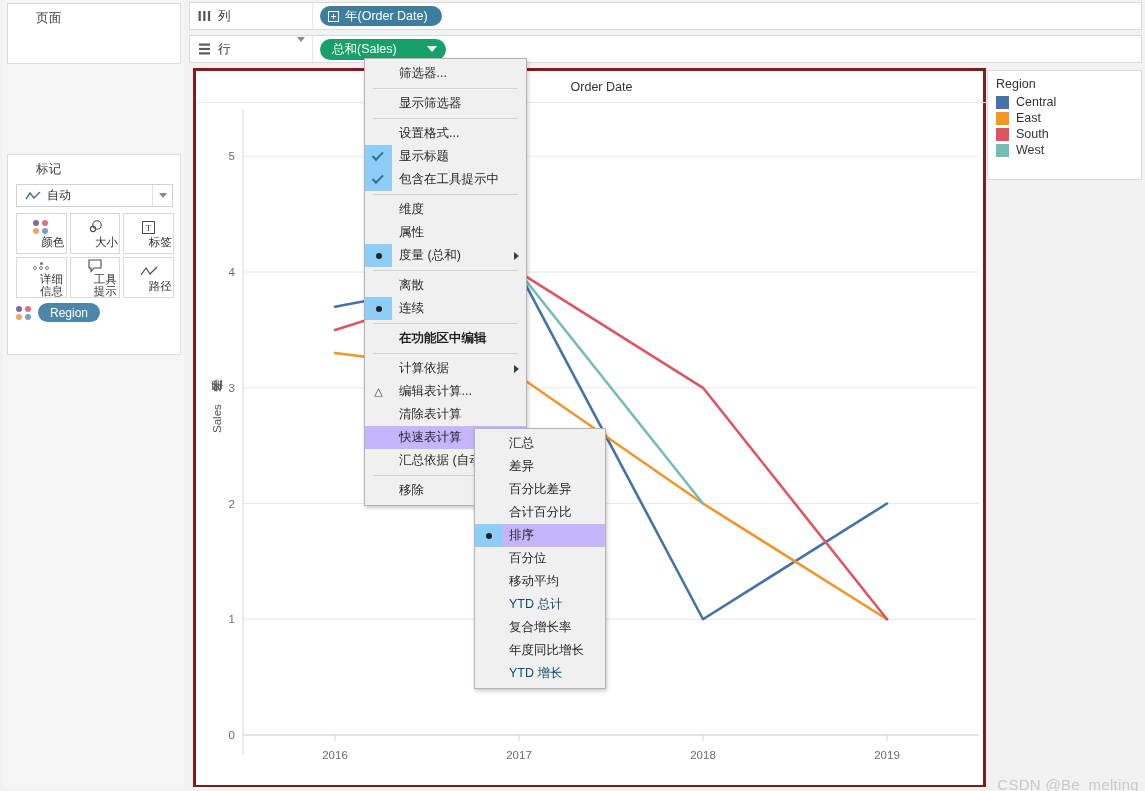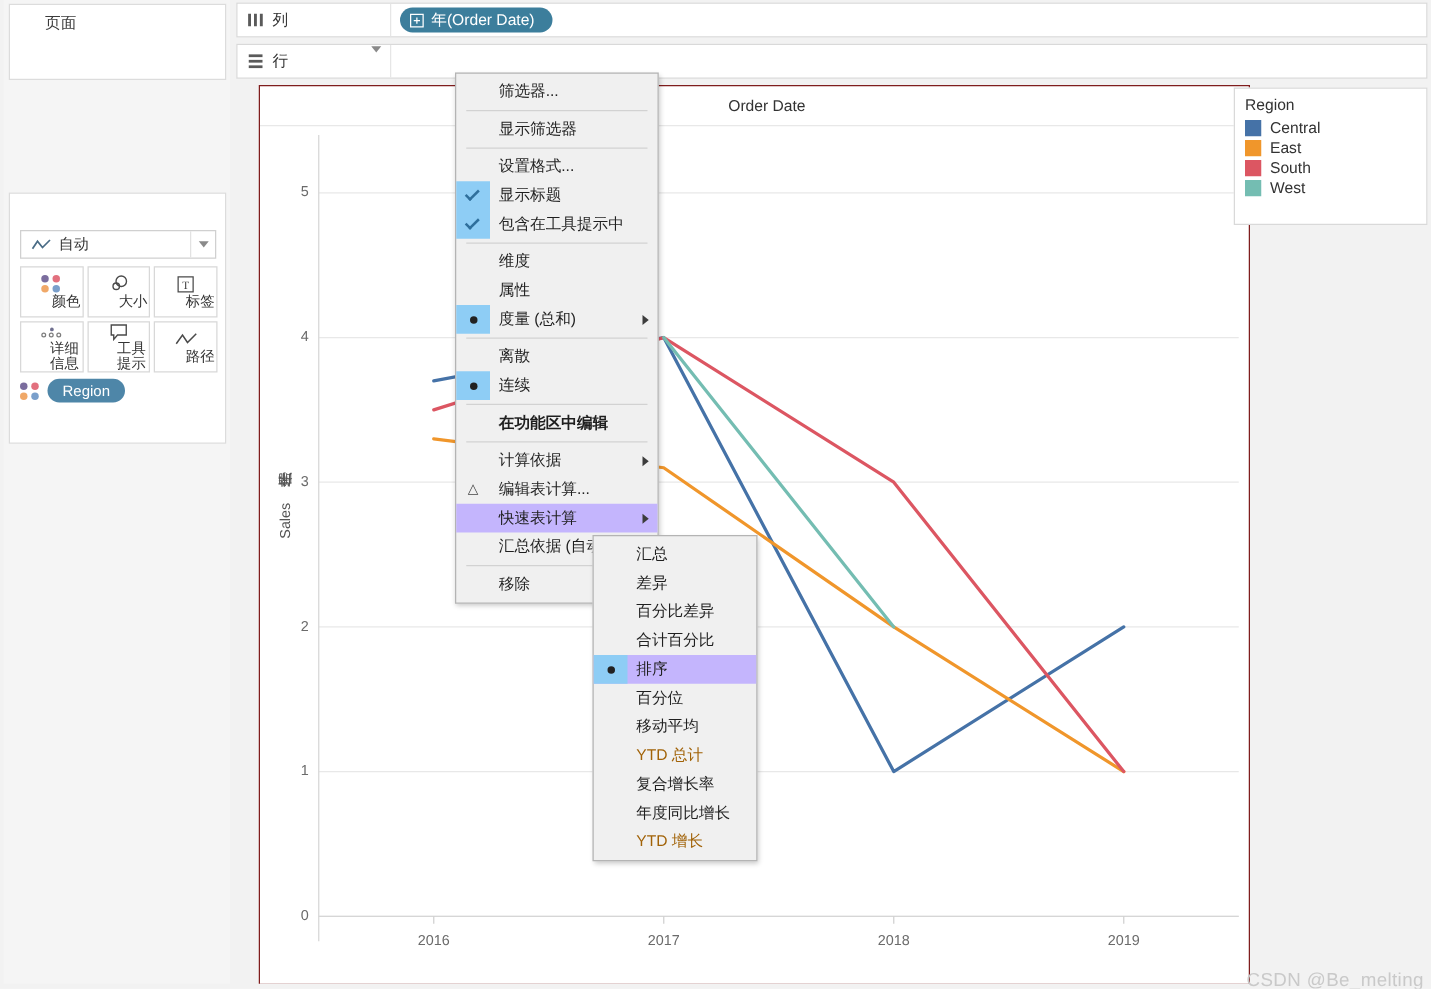--- a/index.html
+++ b/index.html
@@ -160,24 +160,24 @@
   }
   .plus-box:before, .plus-box:after {
     content:""; position:absolute; background:#fff;
   }
   .plus-box:before { left: 2px; right: 2px; top: 4px; height: 1px; }
   .plus-box:after { top: 2px; bottom: 2px; left: 4px; width: 1px; }
 
   
   #view {
     position: absolute;
-    left: 207px; top: 68px;
+    left: 193px; top: 68px;
     width: 793px; height: 720px;
     background: #ffffff;
-    border: 1px solid #7f1d1d;
+    border: 3px solid #7f1d1d;
   }
   #col-title {
     position: absolute;
     left: 0; top: 0;
     width: 793px; height: 32px;
     border-bottom: 1px solid #e8e8e8;
     display: flex; align-items: center; justify-content: center;
     font-size: 12.5px;
     color: #333;
   }
@@ -256,21 +256,21 @@
     display: flex;
     align-items: center;
     font-size: 12.5px;
     color: #1f1f1f;
     padding-left: 34px;
     padding-right: 18px;
     cursor: default;
     white-space: nowrap;
   }
   .mi.bold { font-weight: bold; }
-  .mi.disabled { color: #a16207; }
+  .mi.disabled { color: #0c4a6e; }
   .mi.hl { background: #c4b5fd; }
   .mi .gutter {
     position: absolute;
     left: 0; top: 0;
     width: 27px; height: 23px;
     display: flex; align-items: center; justify-content: center;
   }
   .mi .gutter.sel { background: #8ecdf5; }
   .mi .arrow {
     position: absolute;
@@ -313,20 +313,21 @@
 <div id="app">
 
   <div class="left-panel">
 
     <div class="card" id="pages-card">
       <div class="card-title">页面</div>
     </div>
 
 
     <div class="card" id="marks-card">
+      <div class="card-title">标记</div>
 
       <div class="marks-select">
         <span class="ms-icon">
           <svg width="16" height="10" viewBox="0 0 16 10">
               <polyline points="1,8 5,2 9,7 15,1" fill="none" stroke="#4a6c86" stroke-width="1.4"></polyline>
             </svg>
         </span>
         <span class="ms-label">自动</span>
         <span class="ms-arrow">
             <span class="caret-dn"></span>
@@ -437,20 +438,26 @@
     <div class="shelf-label">
       <span class="sl-icon">
         <svg width="13" height="12" viewBox="0 0 13 12">
           <rect x="1" y="0.5" width="11" height="2.2" fill="#5a5a5a"></rect>
           <rect x="1" y="4.9" width="11" height="2.2" fill="#5a5a5a"></rect>
           <rect x="1" y="9.3" width="11" height="2.2" fill="#5a5a5a"></rect>
         </svg>
       </span>
       <span>行</span>
       <span class="sl-caret"><span class="caret-dn"></span></span>
+    </div>
+    <div class="shelf-content">
+      <span class="pill green-pill">
+        <span>总和(Sales)</span>
+        <span class="pill-caret"></span>
+      </span>
     </div>
   </div>
 
   <div id="view">
     <div id="col-title">
       <span class="ct-inner">Order Date</span>
     </div>
     <div id="y-axis-title">Sales 的排序</div>
     <div id="plot-wrap">
       <svg id="plot-svg" width="793" height="687">
@@ -574,20 +581,24 @@
         <span class="gutter"></span>
         <span>计算依据</span>
         <span class="arrow"></span>
       </div>
       <div class="mi">
         <span class="gutter">
           <span class="tri-icon">△</span>
         </span>
         <span>编辑表计算...</span>
       </div>
+      <div class="mi">
+        <span class="gutter"></span>
+        <span>清除表计算</span>
+      </div>
       <div class="mi hl">
         <span class="gutter"></span>
         <span>快速表计算</span>
         <span class="arrow"></span>
       </div>
       <div class="mi">
         <span class="gutter"></span>
         <span>汇总依据 (自动)</span>
         <span class="arrow"></span>
       </div>

